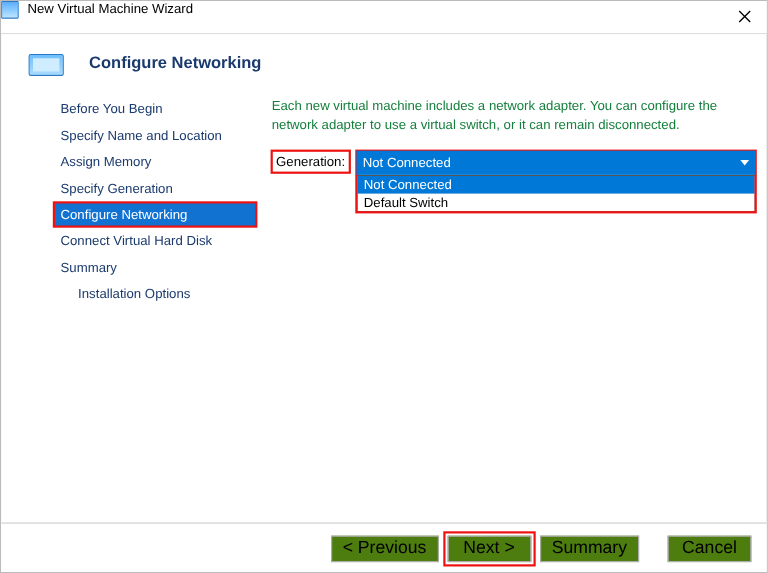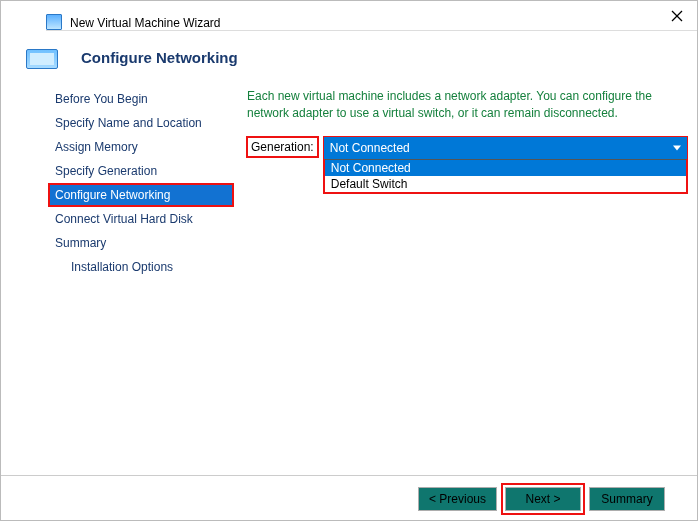--- a/index.html
+++ b/index.html
@@ -10,25 +10,24 @@
     background: #fff;
     color: #000;
     width: 698px;
     height: 521px;
     overflow: hidden;
     border: 1px solid #bbb;
   }
   .titlebar {
     height: 30px;
     display: flex;
-    align-items: flex-end;
+    align-items: flex-start;
     padding: 0 0;
     border-bottom: 1px solid #ddd;
     background: #fff;
-    margin-left: 45px;
   }
   .titlebar .app-icon {
     width: 16px; height: 16px;
     margin-right: 8px;
     display: inline-block;
     background: linear-gradient(#5bb0ff, #bde5ff);
     border: 1px solid #2a78c7;
     border-radius: 1px;
   }
   .titlebar .title { flex: 1; }
@@ -157,24 +156,24 @@
     display: flex;
     align-items: center;
     justify-content: flex-end;
     padding: 0 14px;
     gap: 8px;
     background: #fff;
   }
   .btn {
     min-width: 76px;
     height: 24px;
-    background: #0f766e;
+    background: #4d7c0f;
     border: 1px solid #adadad;
     font-family: inherit;
-    font-size: 12px;
+    font-size: 16px;
     cursor: pointer;
     padding: 0 10px;
   }
   .btn.highlight {
     outline: 2px solid #e11;
     outline-offset: 2px;
   }
   .btn-gap { width: 10px; }
 </style>
 </head>
@@ -227,13 +226,14 @@
       </div>
     </div>
   </div>
 </div>
 
 <div class="footer">
   <button class="btn">&lt; Previous</button>
   <button class="btn highlight">Next &gt;</button>
   <button class="btn">Summary</button>
   <span class="btn-gap"></span>
+  <button class="btn">Cancel</button>
 </div>
 
 </body></html>

